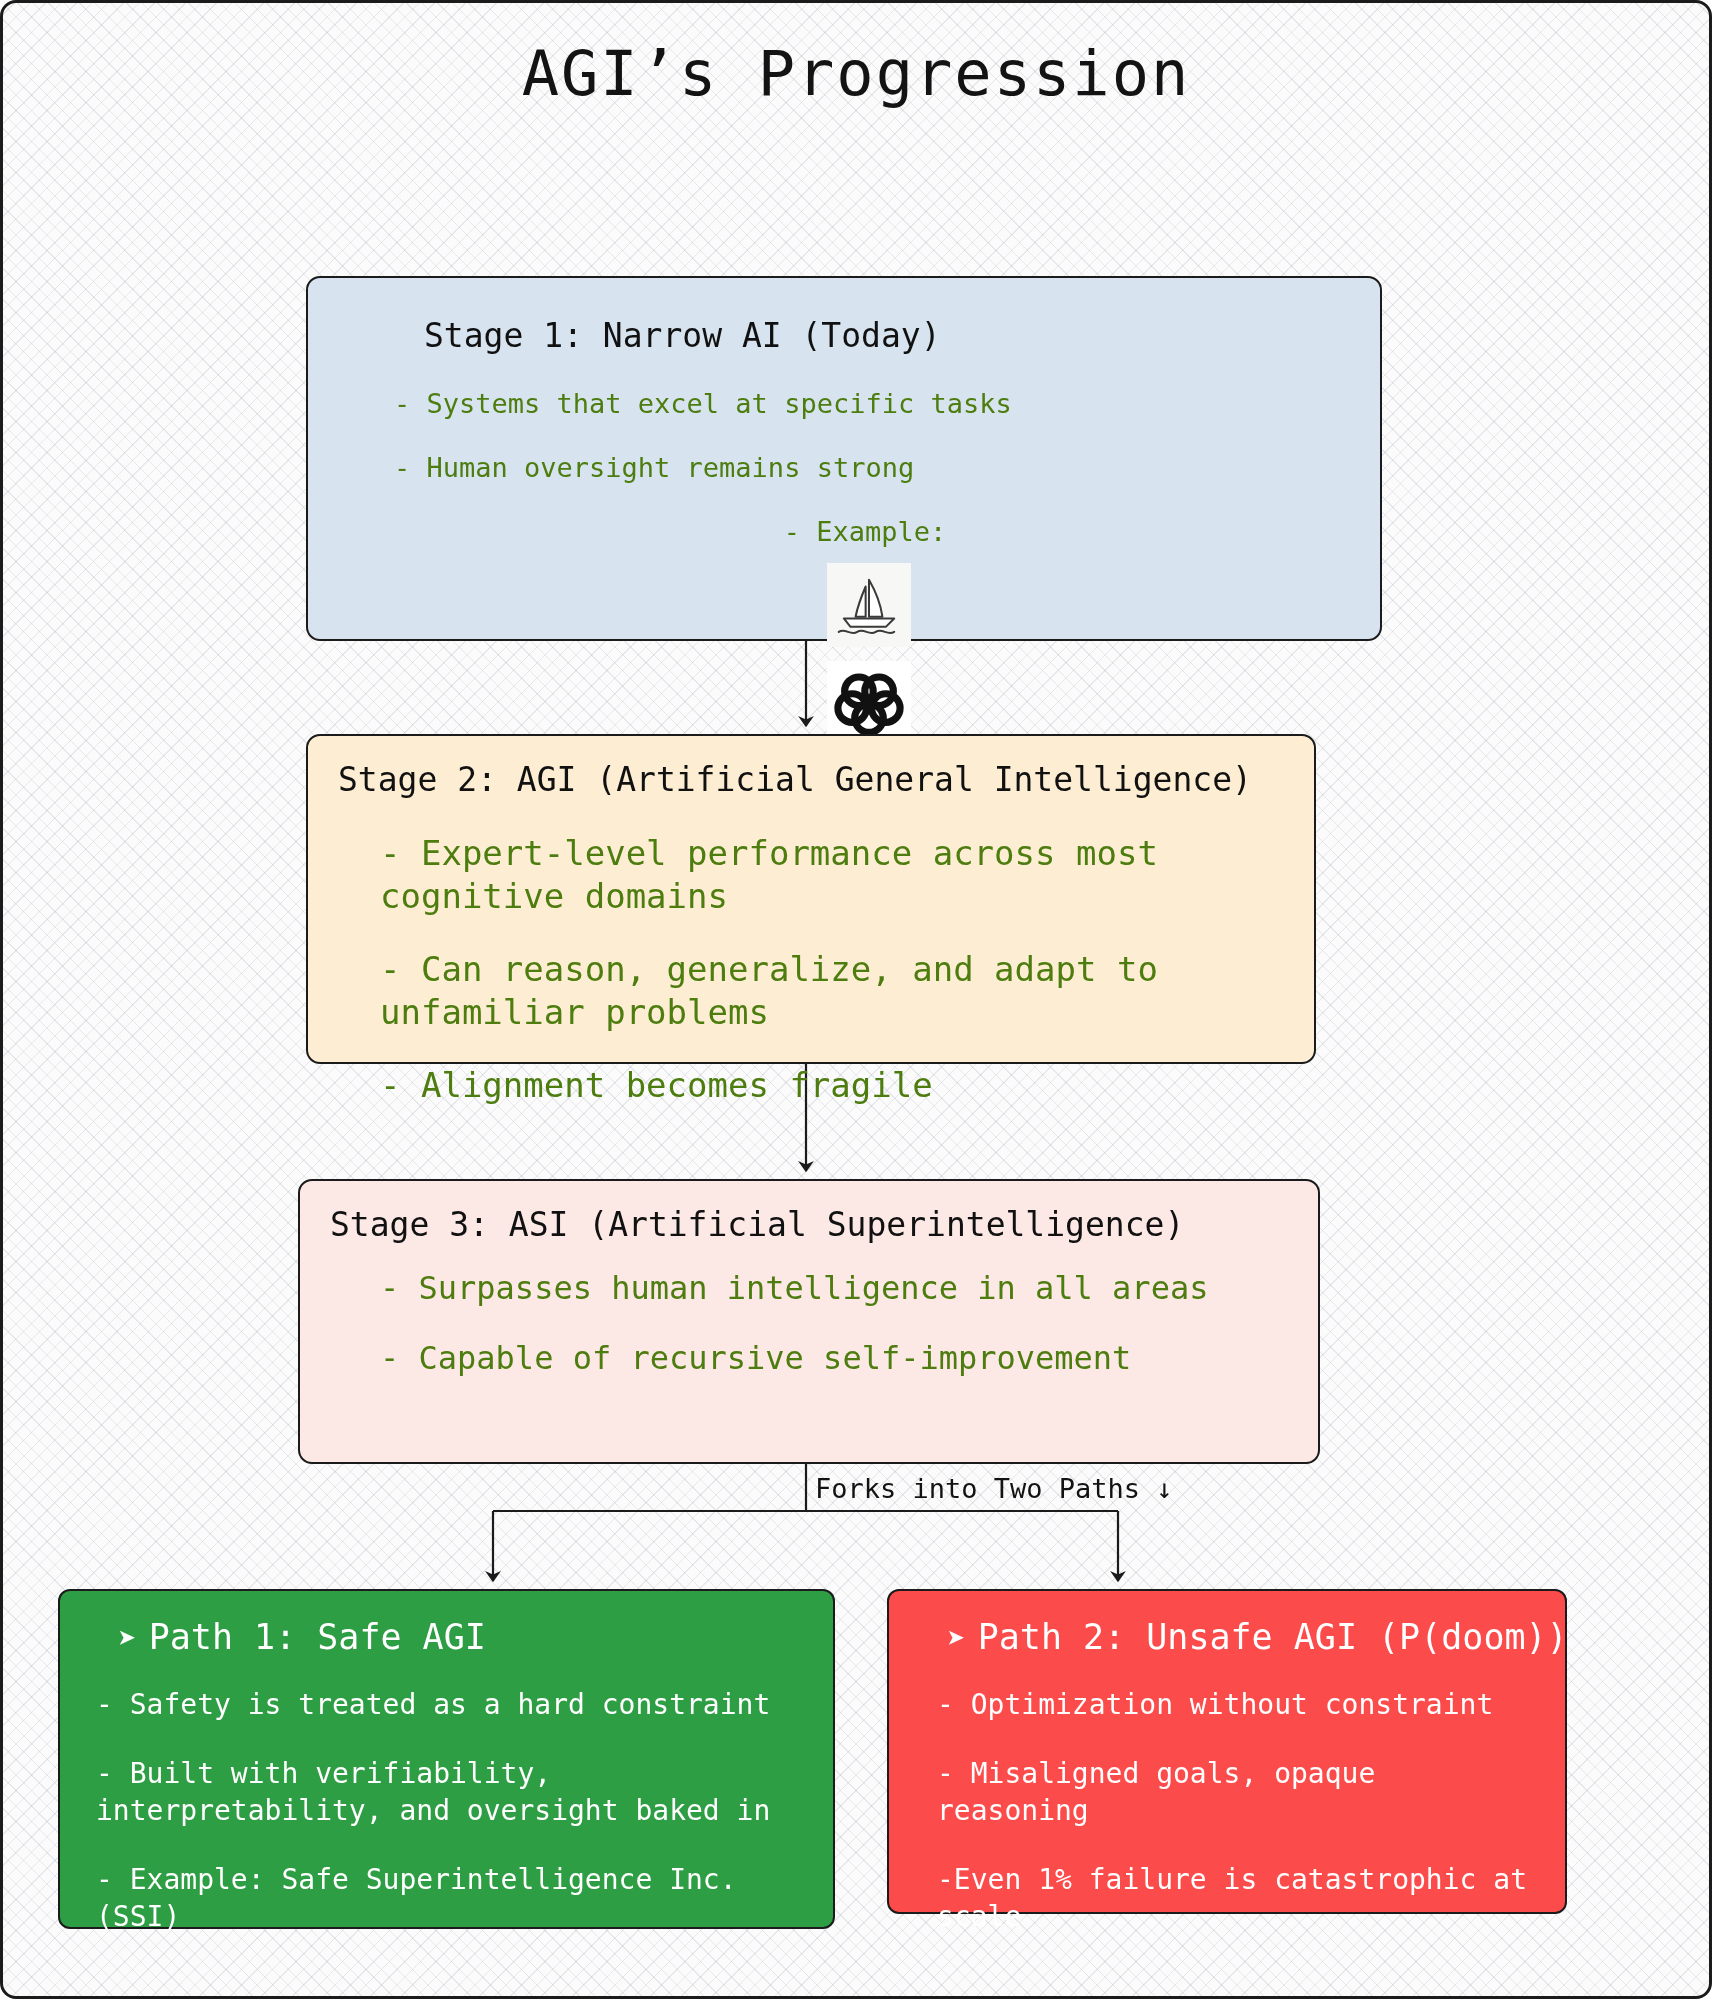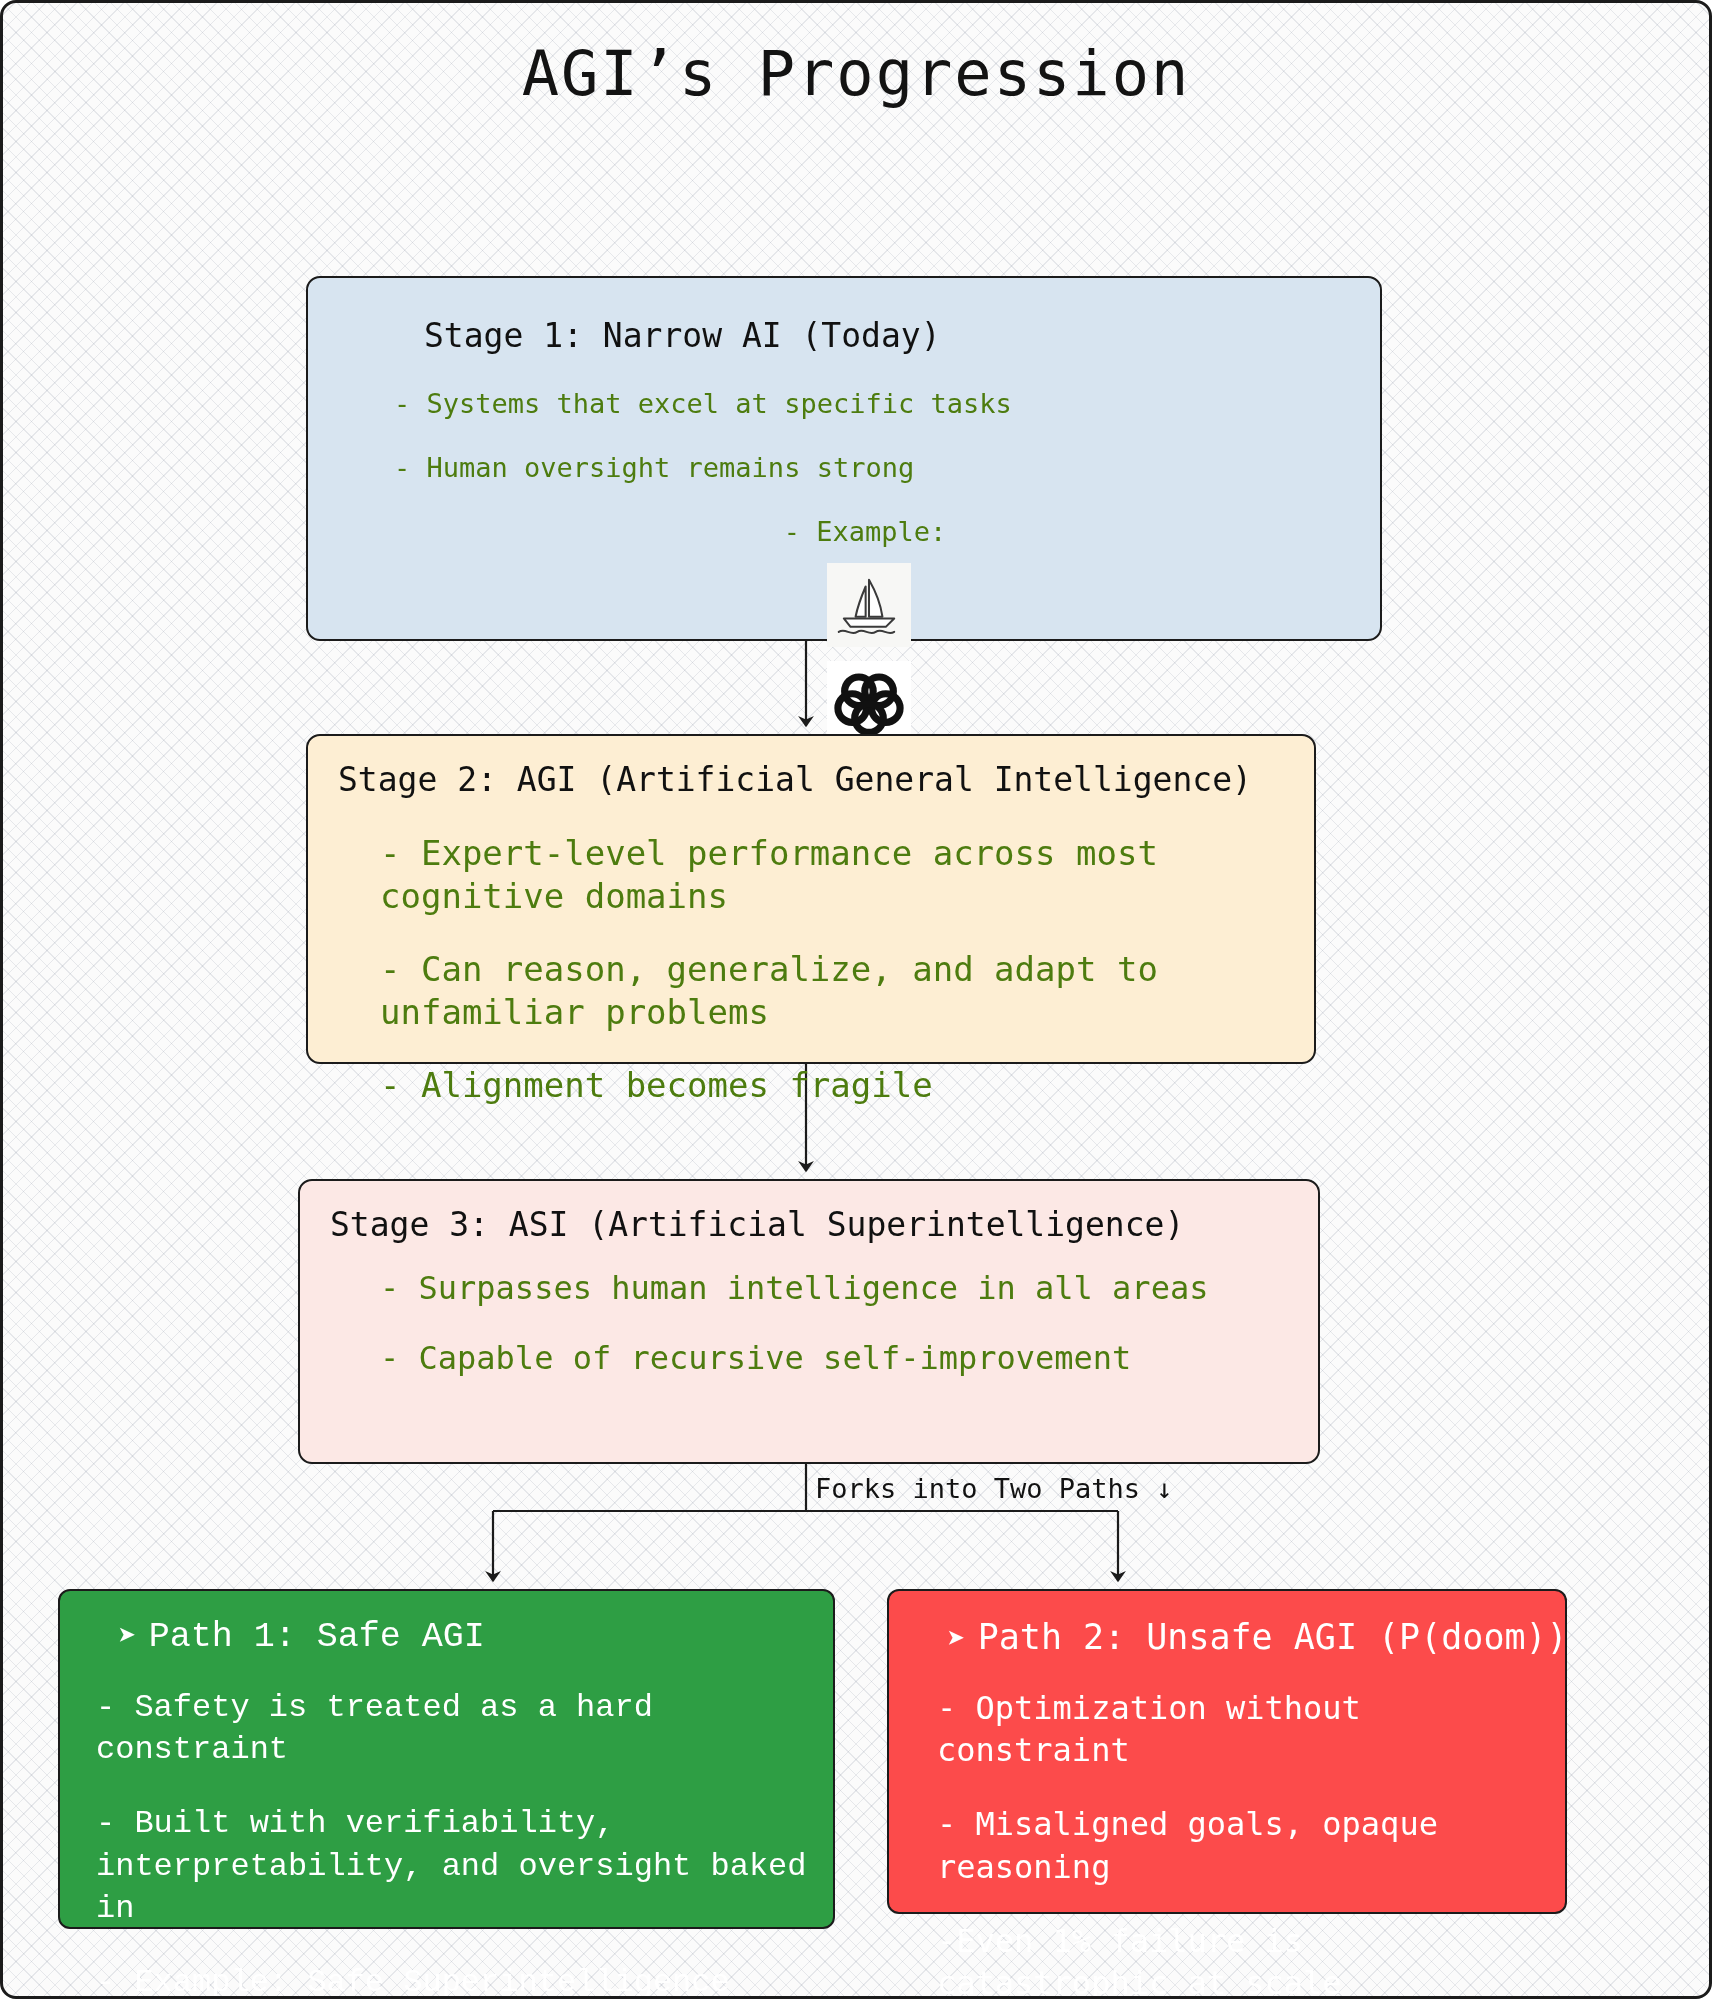--- a/index.html
+++ b/index.html
@@ -124,33 +124,32 @@
     font-size: 35px;
     color: #ffffff;
     margin-bottom: 30px;
     white-space: nowrap;
   }
   .path-box .arrow-bullet {
     font-size: 31px;
     margin-right: 12px;
   }
   .path-box .bullet {
-    font-size: 32px;
+    font-size: 28px;
     color: #ffffff;
     margin-bottom: 32px;
     line-height: 1.32;
   }
 
   #path1 {
     left: 55px;
     top: 1586px;
     width: 777px;
     height: 340px;
     background: #2e9e44;
-    font-family: Liberation Mono, monospace;
   }
   #path1 .node-title { margin-left: 32px; }
   #path1 .bullet { margin-left: 10px; }
 
   #path2 {
     left: 884px;
     top: 1586px;
     width: 680px;
     height: 325px;
     background: #fc4b4b;

